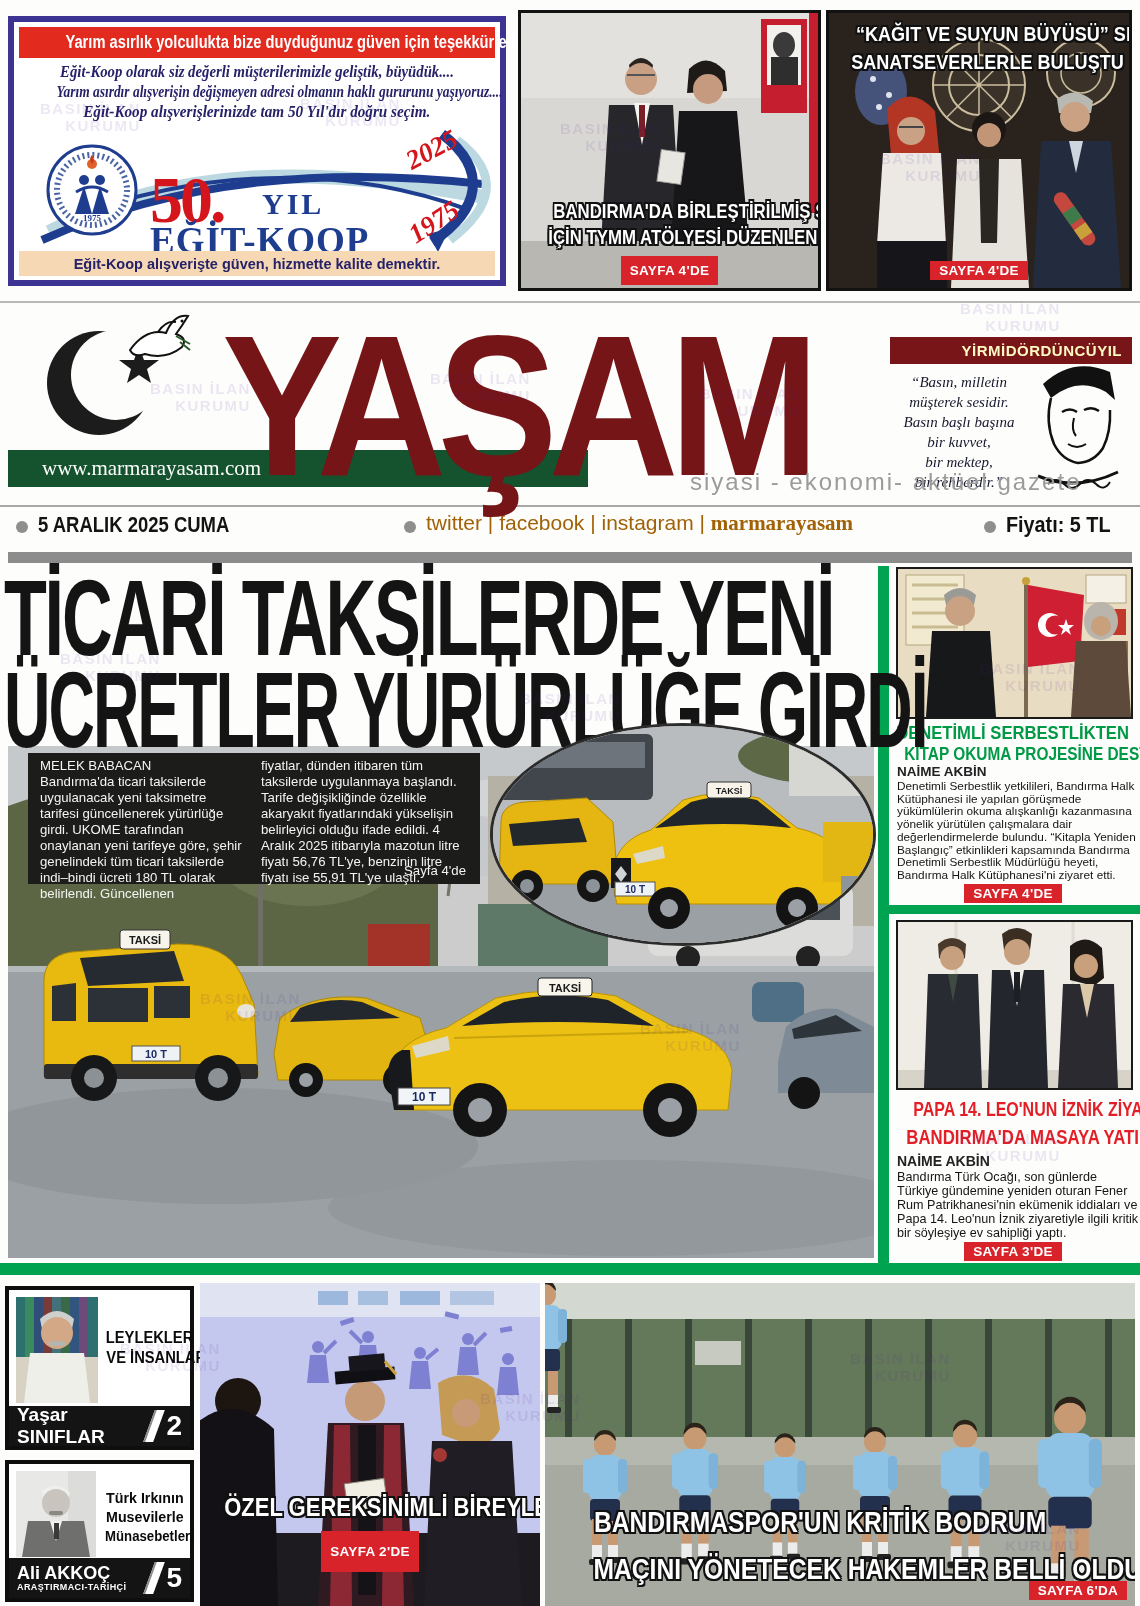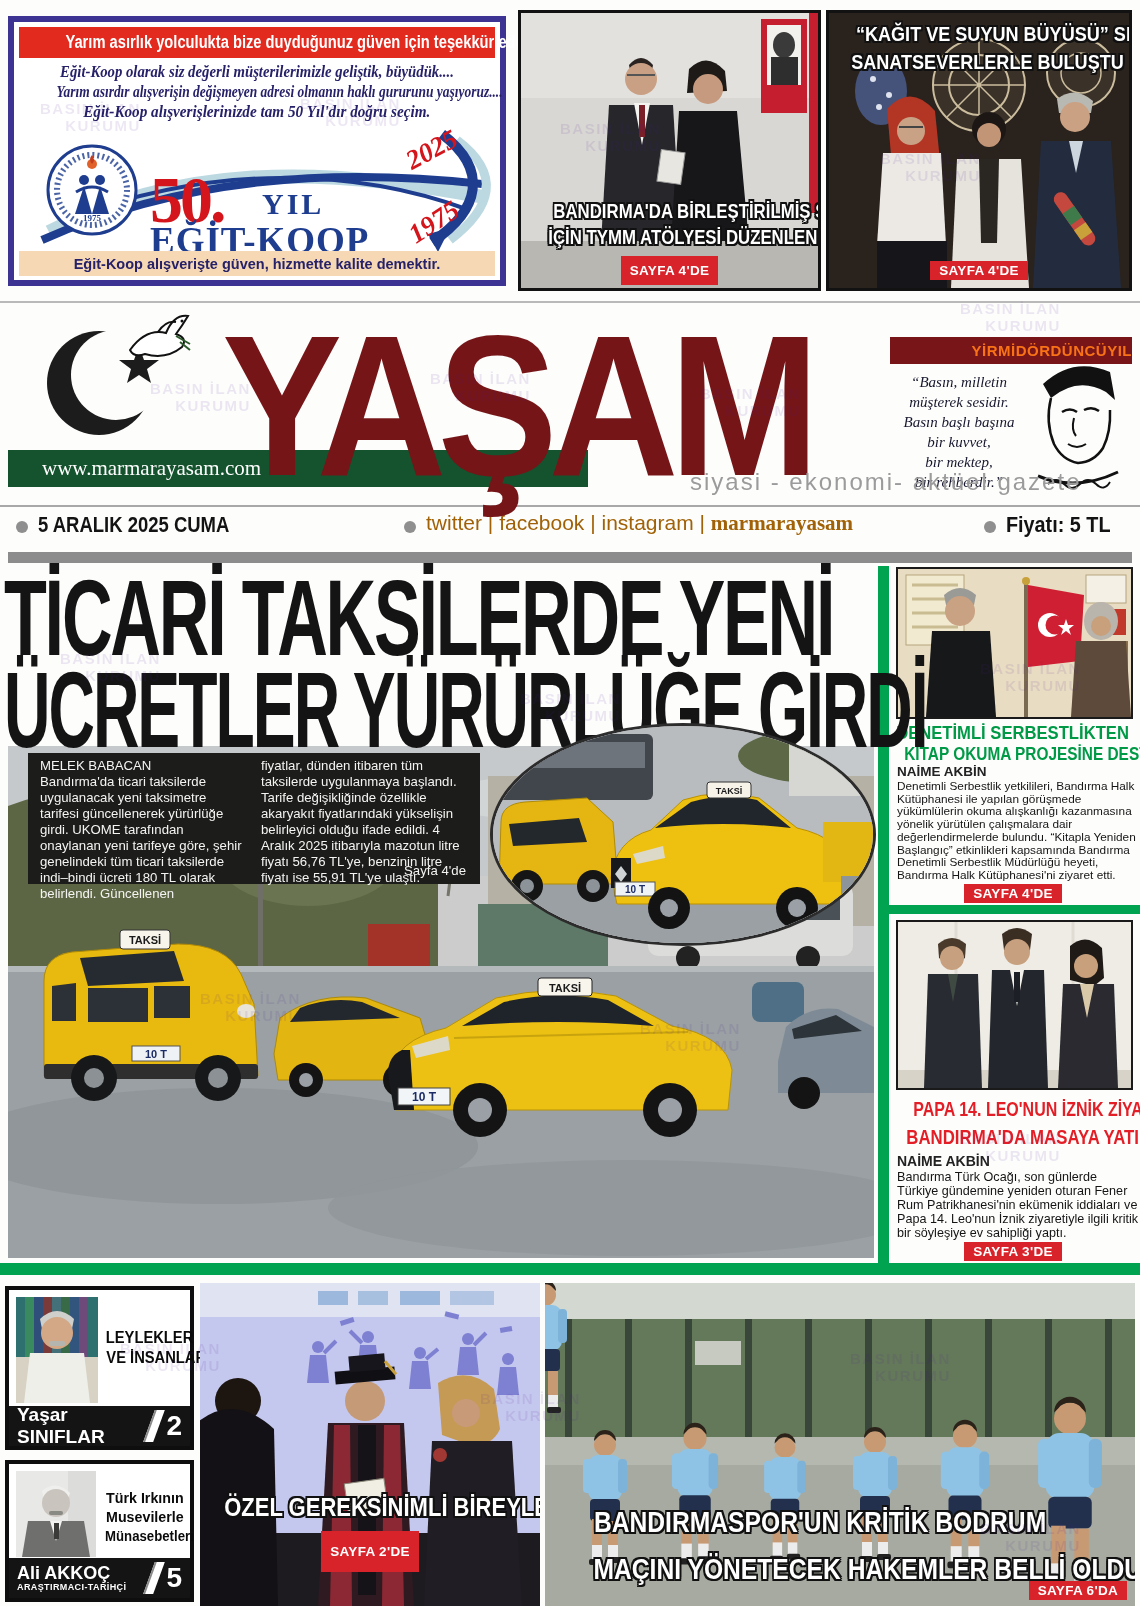--- a/index.html
+++ b/index.html
@@ -163,21 +163,21 @@
 <div class="abs" style="left:8px;top:450px;width:580px;height:37px;background:#14532d;z-index:1">
   <span style="display:inline-block;margin-left:34px;line-height:37px;color:#fff;font-family:'Liberation Serif',serif;font-size:21px">www.marmarayasam.com</span>
 </div>
 <div class="abs" style="left:222px;top:306px;z-index:2">
   <span class="cond" style="font-size:200px;font-weight:900;color:#761518;letter-spacing:-10px;transform:scaleX(.90);line-height:1">YAŞAM</span>
 </div>
 <div class="abs" style="left:690px;top:468px;z-index:3;color:#9b9b9b;font-size:24px;letter-spacing:2px">
   <span>siyasi - ekonomi- aktüel gazete</span>
 </div>
 <div class="abs" style="left:890px;top:337px;width:242px;height:27px;background:#771518;text-align:right">
-  <span style="display:inline-block;line-height:27px;color:#f97316;font-size:15px;font-weight:700;letter-spacing:.5px">YİRMİDÖRDÜNCÜYIL</span>
+  <span style="display:inline-block;margin-right:10px;line-height:27px;color:#fef9c3;font-size:15px;font-weight:700;letter-spacing:.5px">YİRMİDÖRDÜNCÜYIL</span>
 </div>
 <div class="abs" style="left:893px;top:372px;width:132px;text-align:center;font-family:'Liberation Serif',serif;font-style:italic;font-weight:400;font-size:15px;color:#17172e;line-height:20px">
   <div>“Basın, milletin</div>
   <div>müşterek sesidir.</div>
   <div>Basın başlı başına</div>
   <div>bir kuvvet,</div>
   <div>bir mektep,</div>
   <div>bir rehberdir.”</div>
 </div>
 <div class="abs" style="left:1018px;top:352px;width:114px;height:142px">

